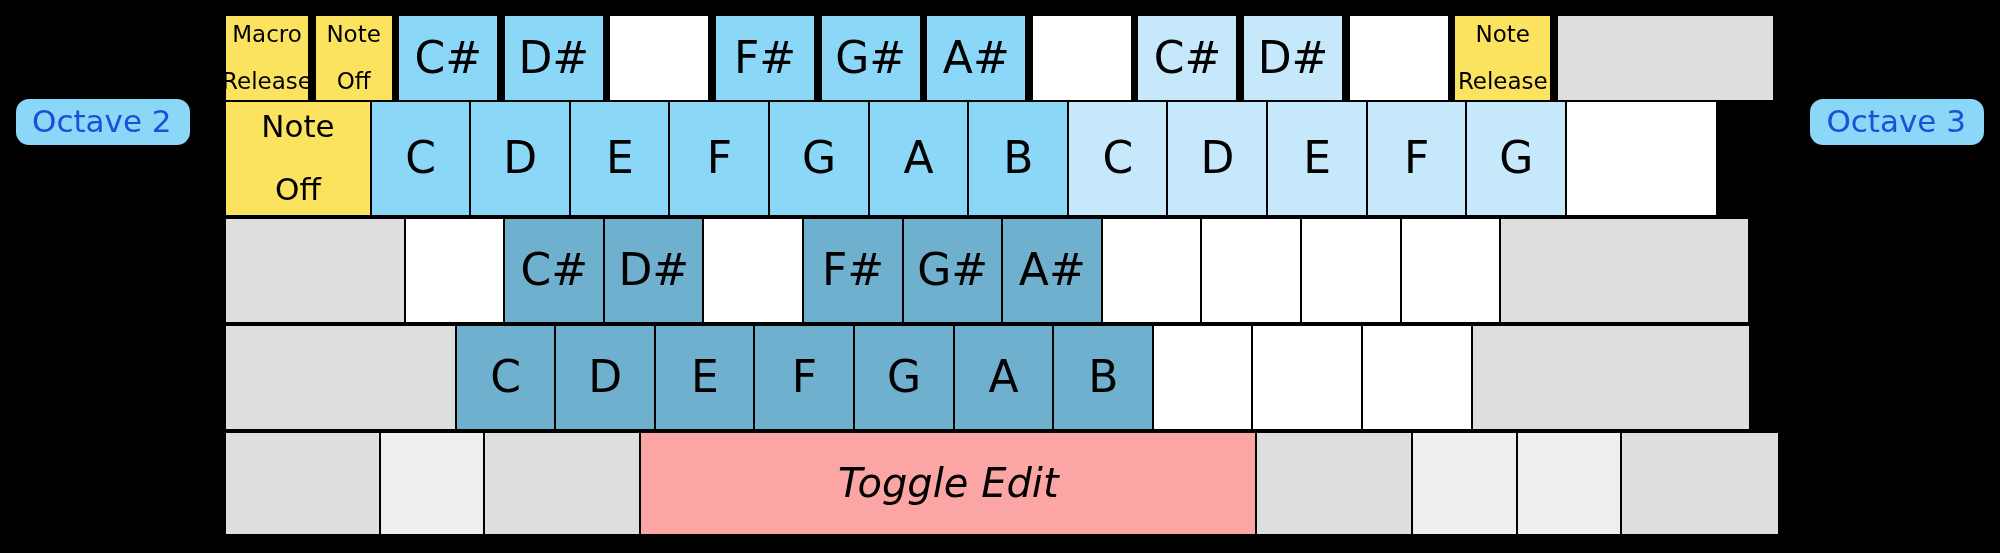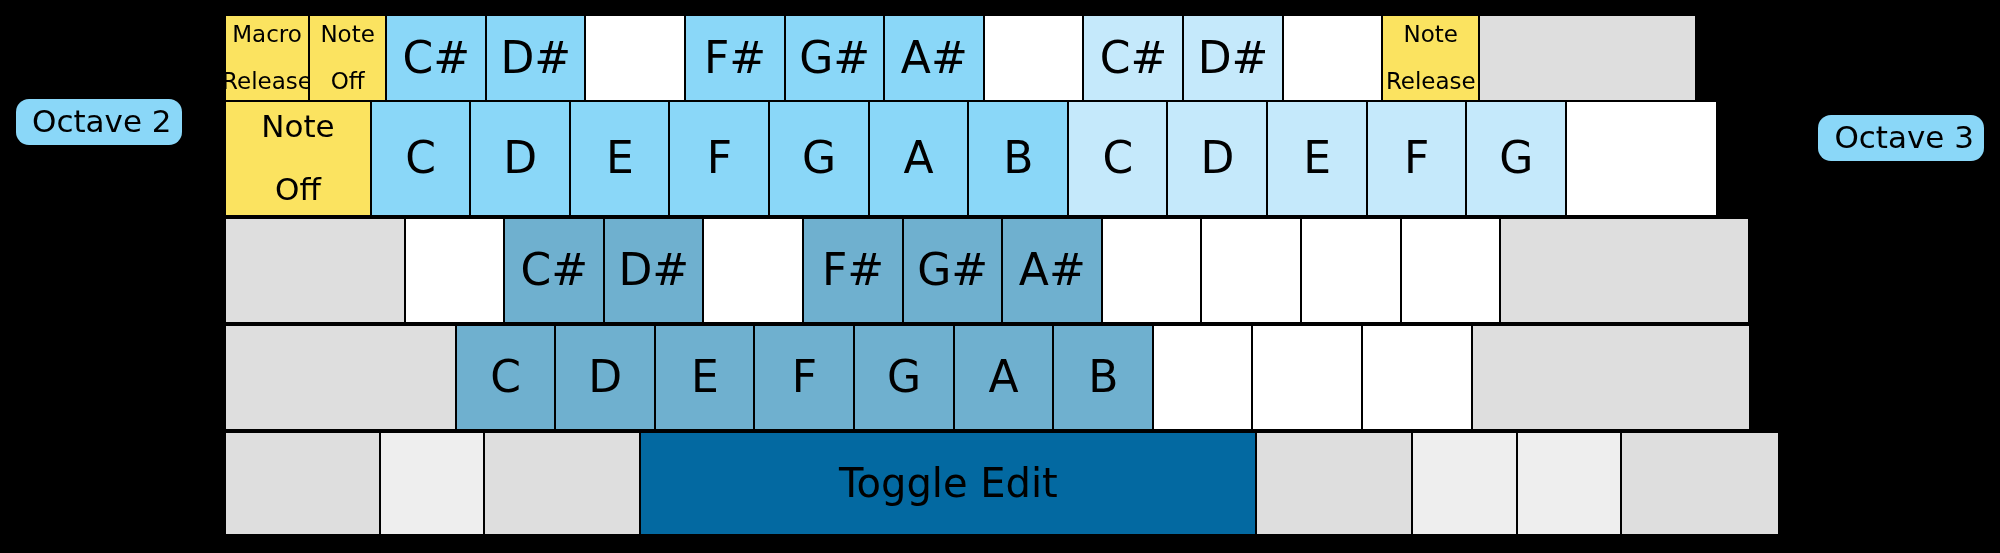--- a/index.html
+++ b/index.html
@@ -43,55 +43,55 @@
   .key:first-child{margin-left:0;}
 
   
   .k-blank      {background:#ffffff;}
   .k-grey       {background:#dedede;}
   .k-grey-lt    {background:#eeeeee;}
   .k-yellow     {background:#fbe360;}
   .k-oct2       {background:#8ad7f8;}
   .k-oct3       {background:#c5e9fb;}
   .k-oct1       {background:#6fb0cf;}
-  .k-pink       {background:#0369a1;}
+  .k-pink       {background:#fca5a5;font-style:italic;}
 
   
   .t-note  {font-size:44px;}
   .t-small {font-size:23px;}
   .t-toggle{font-size:40px;}
   .t-med   {font-size:31px;}
 
   
   .badge{
     position:absolute;
     background:#8ad7f8;
-    color:#000000;
+    color:#1d4ed8;
     border-radius:13px;
     font-size:31px;
-    padding:5px 10px 7px 16px;
+    padding:5px 18px 7px 16px;
     white-space:nowrap;
     line-height:1.1;
   }
   #badge-oct2{left:16px;  top:99px;}
   #badge-oct1{left:16px;  top:310px;}
-  #badge-oct3{right:16px; top:99px;margin-top:16px;}
+  #badge-oct3{right:16px; top:99px;}
 </style>
 </head>
 <body>
 
 <div id="stage">
 
   <div class="badge" id="badge-oct2">Octave 2</div>
 
 
   <div class="badge" id="badge-oct3">Octave 3</div>
 
   <div class="kbd" id="kbd">
-      <div class="krow" style="height: 88px;">
+      <div class="krow" style="height: 88px; justify-content: space-between;">
         <div class="key k-yellow t-small" style="width: 86px; height: 88px; display: flex; flex-direction: column; justify-content: center;">
           <span>Macro</span>
           <br>
           <span>Release</span>
         </div>
         <div class="key k-yellow t-small" style="width: 80px; height: 88px; display: flex; flex-direction: column; justify-content: center;">
           <span>Note</span>
           <br>
           <span>Off</span>
         </div>

